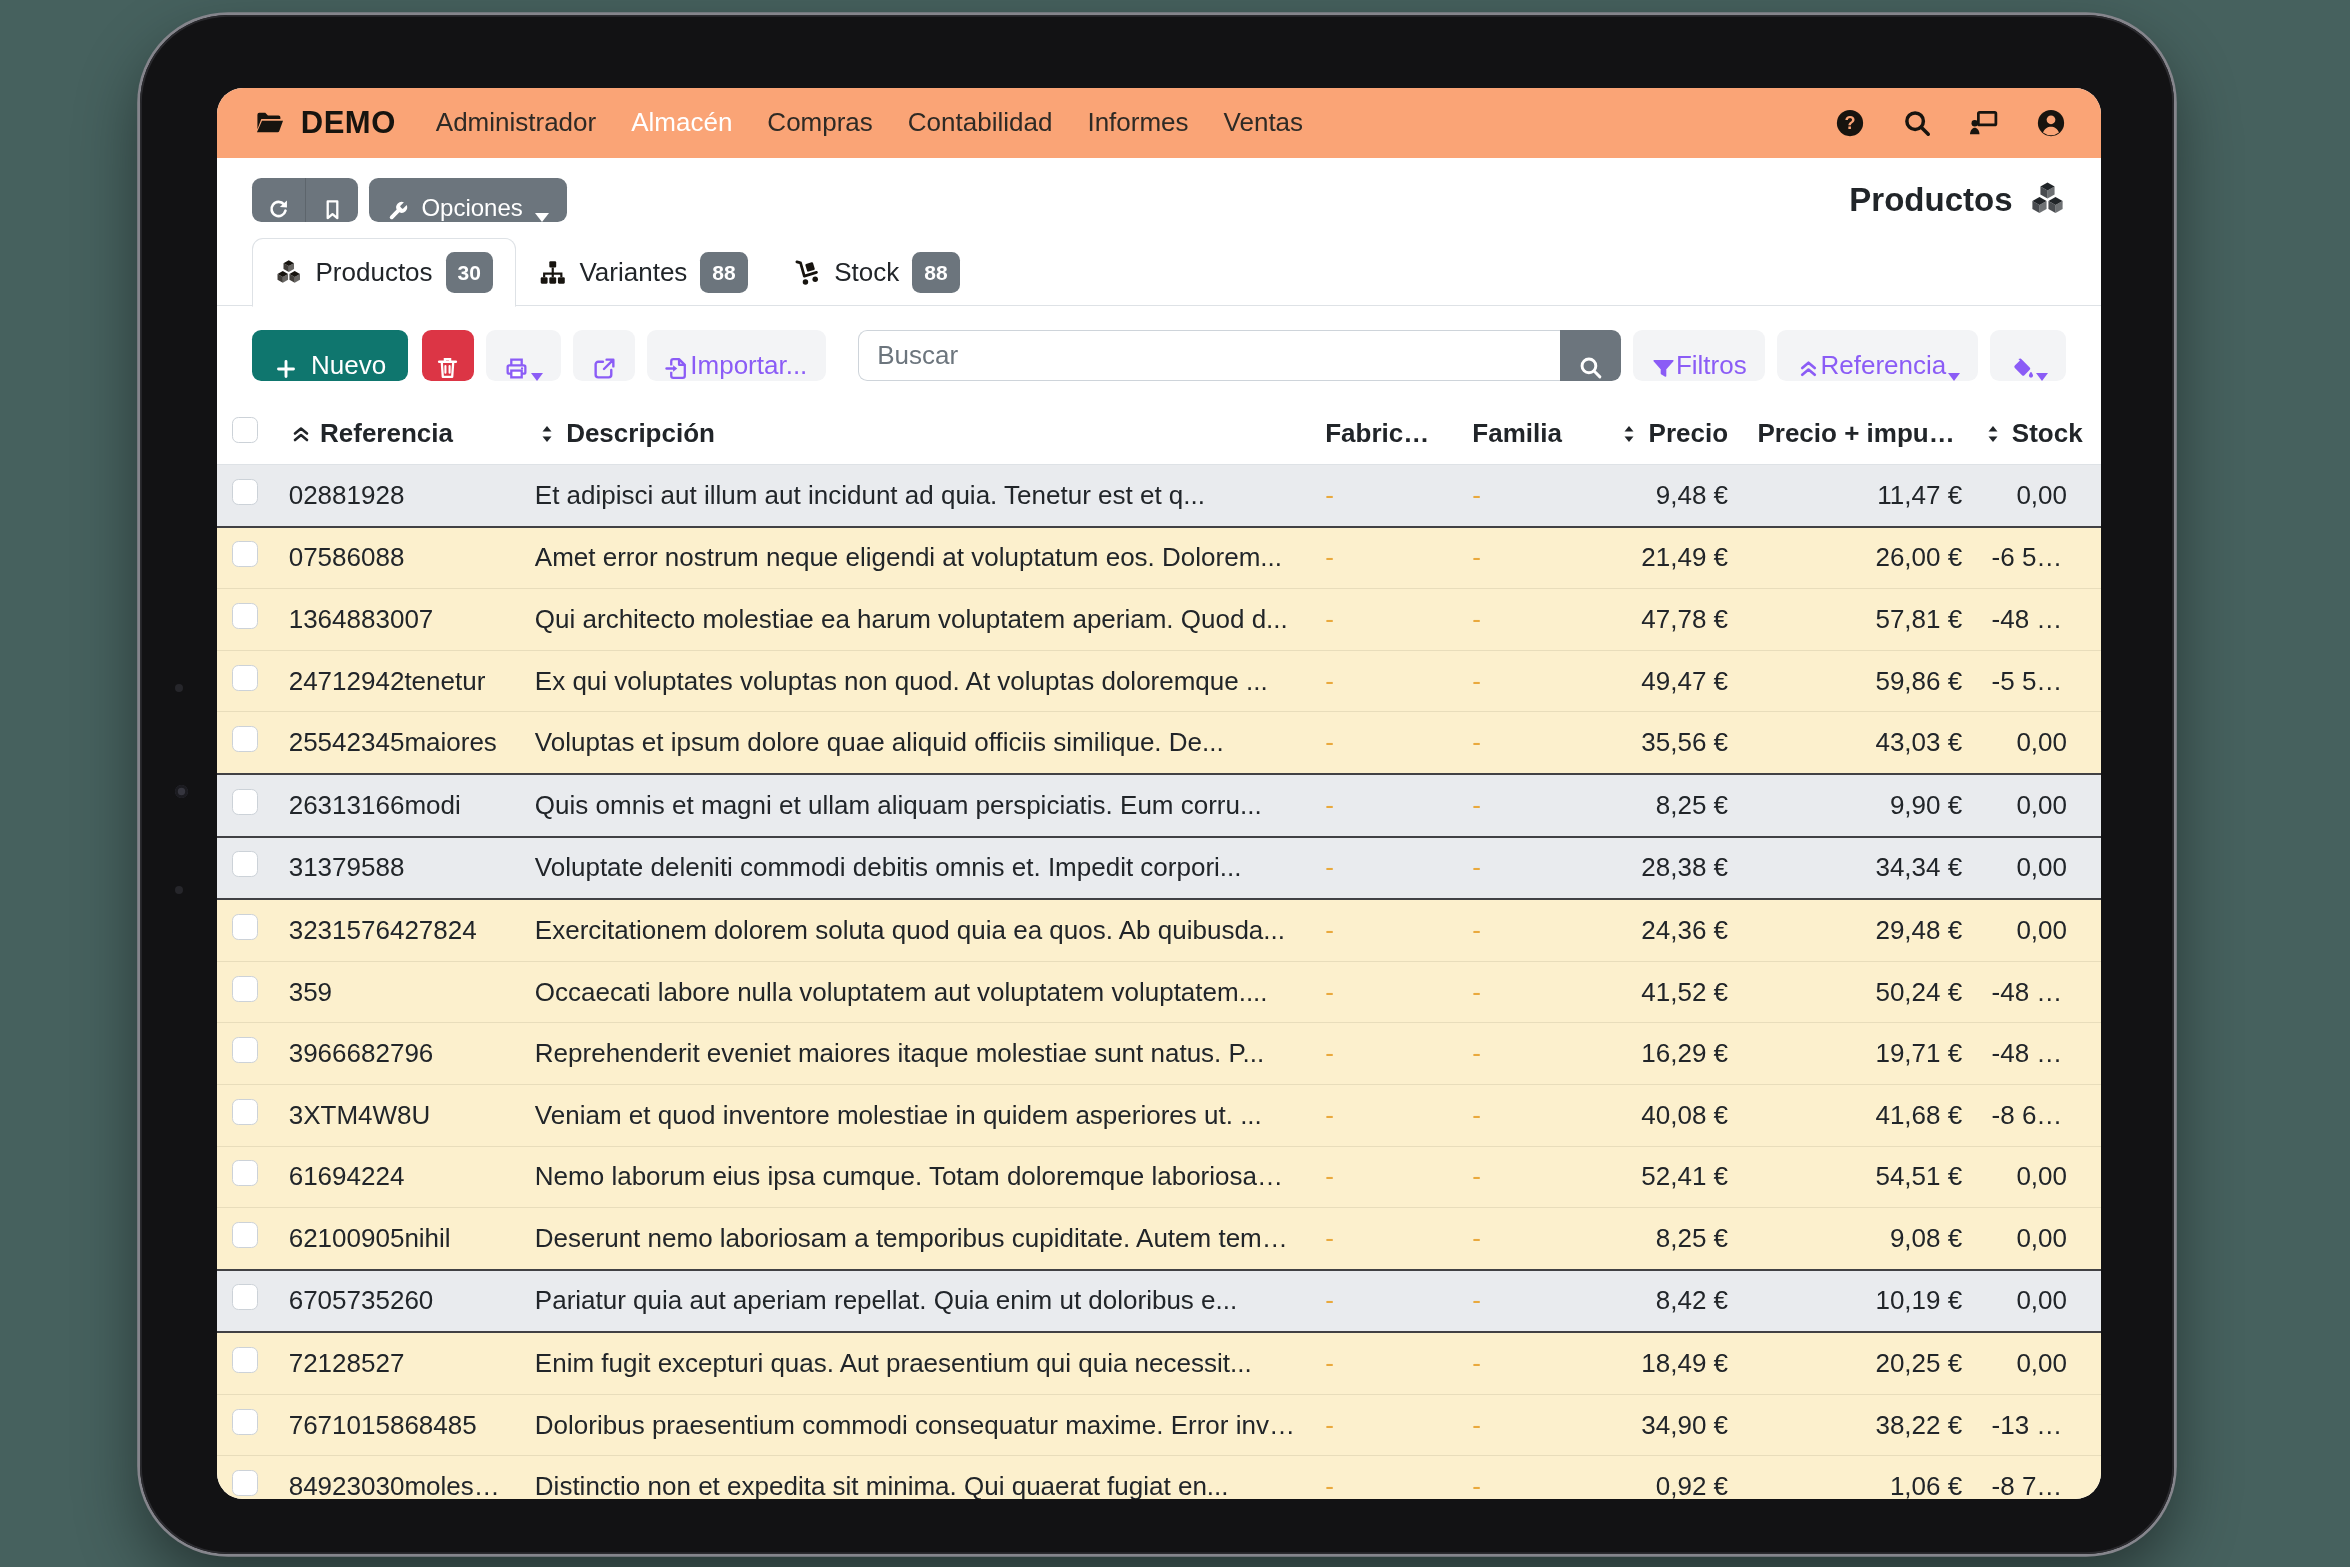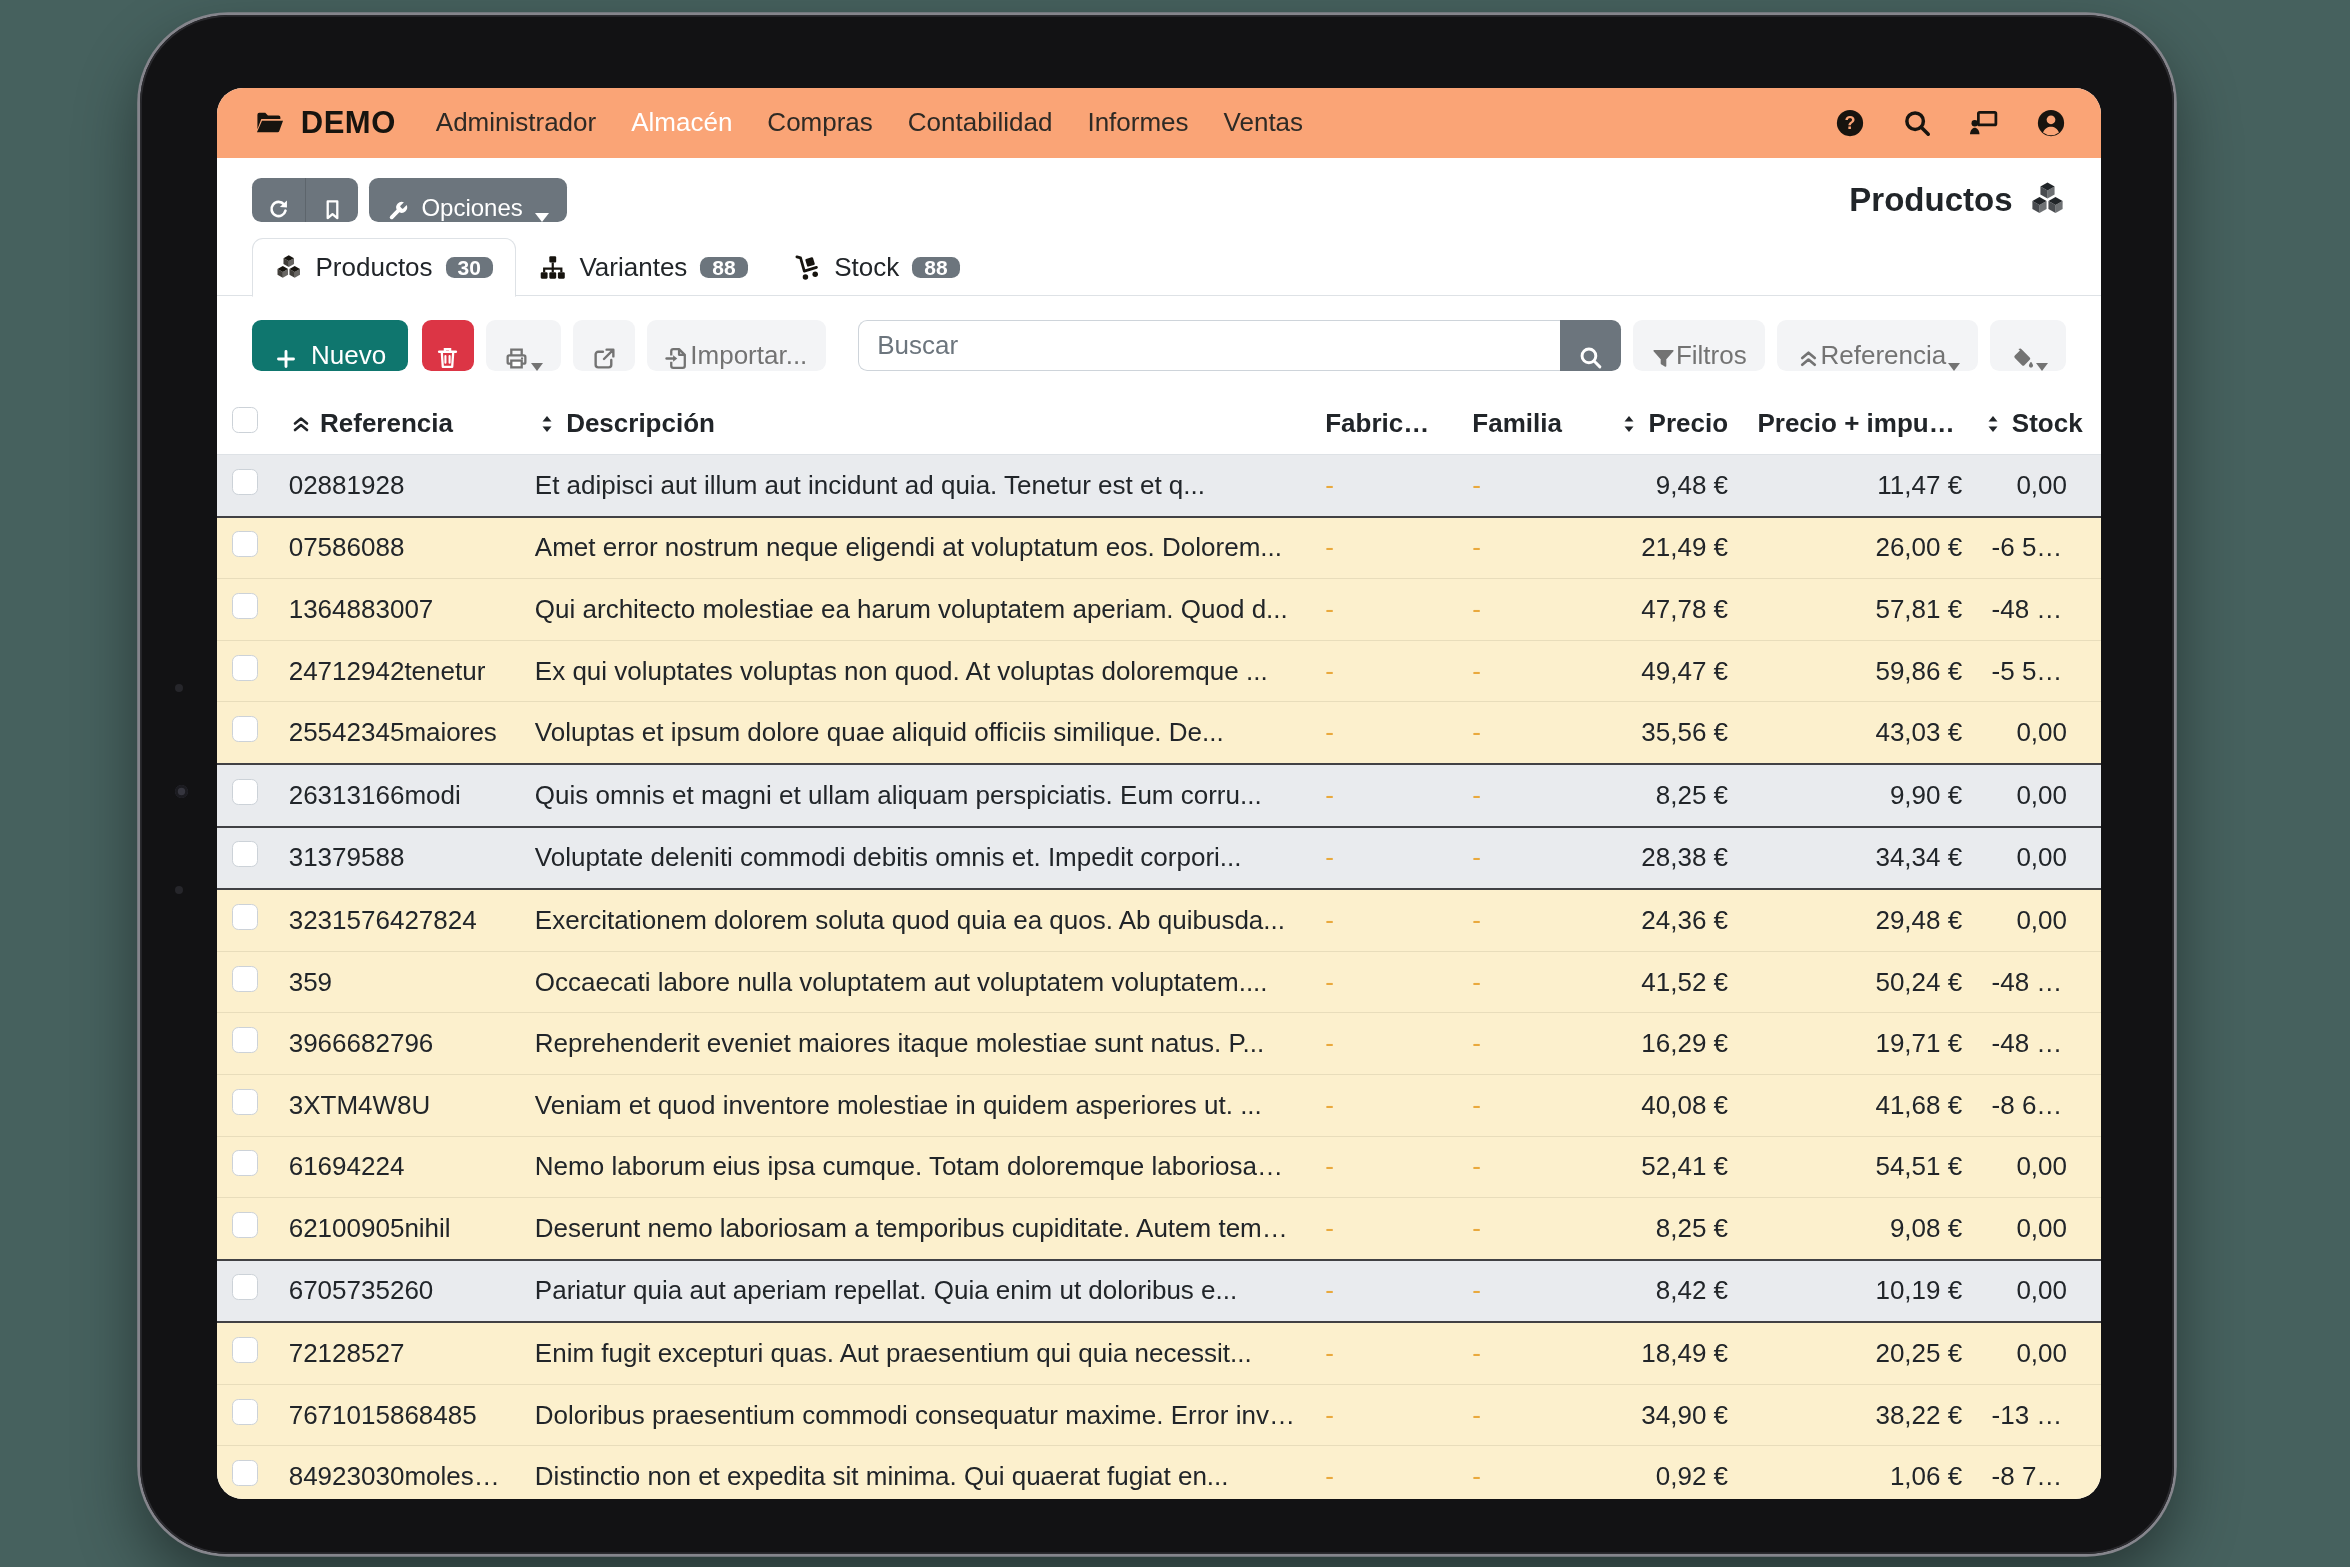--- a/index.html
+++ b/index.html
@@ -59,30 +59,30 @@
   .page-title{font-size:33px;font-weight:bold;}
   .page-head .ic{width:37px;height:37px;}
 
   
   .tabs{flex:none;display:flex;align-items:flex-end;padding:9.2px 35px 0;border-bottom:1.8px solid #dee2e6;}
   .tab{display:flex;align-items:center;gap:13px;font-size:26px;color:#212529;
        padding:13px 22px;cursor:pointer;border:1.8px solid transparent;margin-bottom:-1.8px;}
   .tab .ic{width:27.5px;height:27.5px;color:#17140f;}
   .tab.active{background:#fff;border-color:#dee2e6 #dee2e6 #ffffff #dee2e6;border-radius:11px 11px 0 0;}
   .tab-badge{background:#6c757d;color:#fff;font-size:21px;font-weight:bold;
-       padding:0 12px;border-radius:8.3px;line-height:1;}
+       padding:10px 12px;border-radius:8.3px;line-height:1;}
 
   
   .actions{flex:none;display:flex;align-items:center;padding:24px 35px 22px;gap:12px;}
   .btn-new{height:51px;padding:0 22px;background:#0f766e;color:#fff;border-radius:9.2px;
        font-size:26px;gap:13px;}
   .btn-new .ic{width:24px;height:24px;}
   .btn-danger{height:51px;width:53px;background:#dc3545;color:#fff;border-radius:9.2px;margin-left:1.8px;}
   .btn-danger .ic{width:25px;height:25px;}
-  .btn-light{height:51px;padding:0 18.4px;background:#f3f4f6;color:#737373;border-radius:9.2px;
+  .btn-light{height:51px;padding:0 18.4px;background:#f3f4f6;color:#8b5cf6;border-radius:9.2px;
        font-size:26px;}
   .btn-light .ic{width:25px;height:25px;}
   .btn-light .caret{border-left-width:6.4px;border-right-width:6.4px;border-top-width:8.3px;margin-left:1.8px;}
   .search-grp{display:flex;margin-left:20px;width:790px;height:51px;}
   .search-grp input{flex:1;border:1.8px solid #ced4da;border-right:none;border-radius:9.2px 0 0 9.2px;
        font-size:26px;padding:0 18.4px;font-family:inherit;color:#212529;outline:none;min-width:0;}
   .search-grp input::placeholder{color:#6c757d;}
   .btn-search{width:61px;background:#6c757d;color:#fff;border-radius:0 9.2px 9.2px 0;}
   .btn-search .ic{width:25px;height:25px;}
   .right-tools{margin-left:auto;display:flex;gap:12px;}

